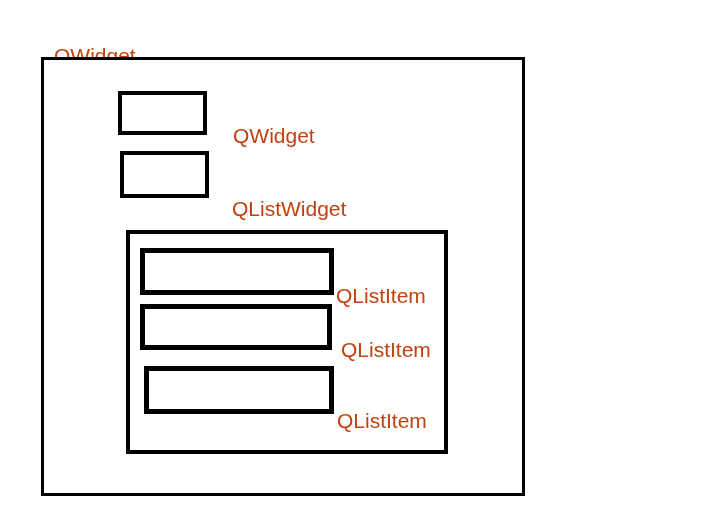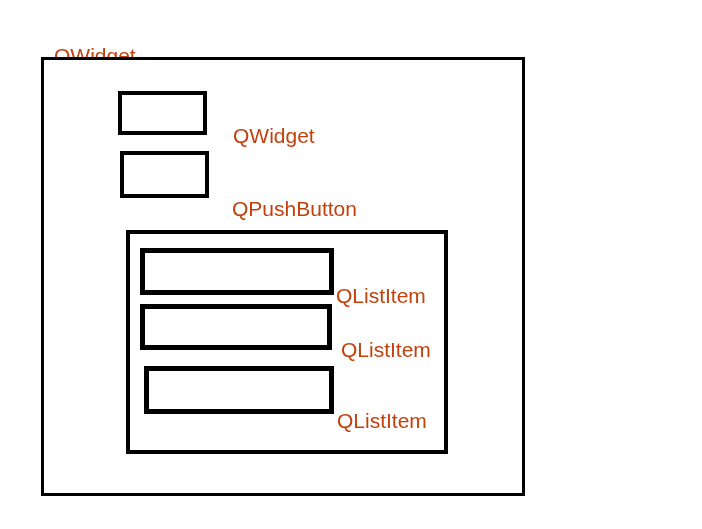--- a/index.html
+++ b/index.html
@@ -64,21 +64,21 @@
 <div id="canvas">
 
   <div class="txt" id="widget-title">QWidget</div>
 
   <div class="box" id="widget-frame"></div>
 
   <div class="box" id="qlabel-box"></div>
   <div class="txt" id="qlabel-text">QWidget</div>
 
   <div class="box" id="qpush-box"></div>
-  <div class="txt" id="qpush-text">QPushButton</div>
+  <div class="txt" id="qpush-text">QListWidget</div>
 
   <div class="box" id="qlistwidget-box"></div>
 
   <div class="box" id="qlistitem-box-0"></div>
   <div class="box" id="qlistitem-box-1"></div>
   <div class="box" id="qlistitem-box-2"></div>
 
   <div class="txt" id="qlistitem-text-0">QListItem</div>
   <div class="txt" id="qlistitem-text-1">QListItem</div>
   <div class="txt" id="qlistitem-text-2">QListItem</div>

